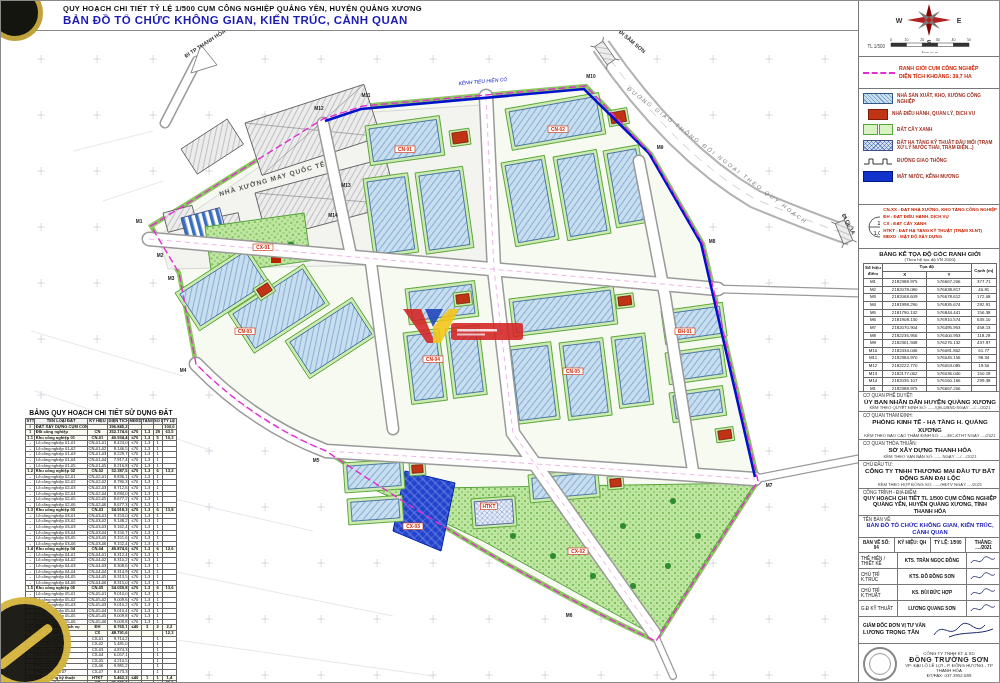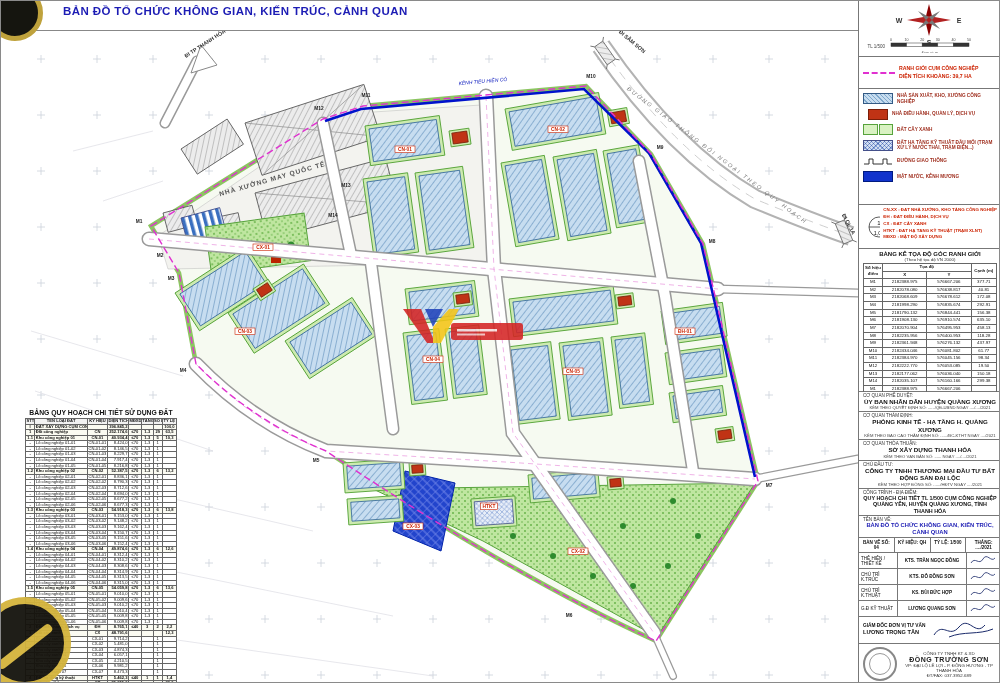--- a/index.html
+++ b/index.html
@@ -88,20 +88,21 @@
   #center-watermark{position:absolute;left:398px;top:298px;width:140px;height:60px;z-index:7;opacity:.88;pointer-events:none;}
 </style>
 </head>
 <body>
 
 <div id="page">
 
   <div id="corner-logo"></div>
 
   <div id="topbar">
+    <div id="t1">QUY HOẠCH CHI TIẾT TỶ LỆ 1/500 CỤM CÔNG NGHIỆP QUẢNG YÊN, HUYỆN QUẢNG XƯƠNG</div>
     <div id="t2">BẢN ĐỒ TỔ CHỨC KHÔNG GIAN, KIẾN TRÚC, CẢNH QUAN</div>
   </div>
 
   <svg id="map" viewBox="0 0 845 652">
     <defs>
       <pattern id="pblue" width="5" height="5" patternTransform="rotate(45)" patternUnits="userSpaceOnUse">
         <rect width="5" height="5" fill="#c7ddf0"></rect>
           <line x1="0" y1="0" x2="0" y2="5" stroke="#6f9cc4" stroke-width="1.4"></line>
       </pattern>
       <pattern id="pgray" width="5" height="5" patternTransform="rotate(45)" patternUnits="userSpaceOnUse">

